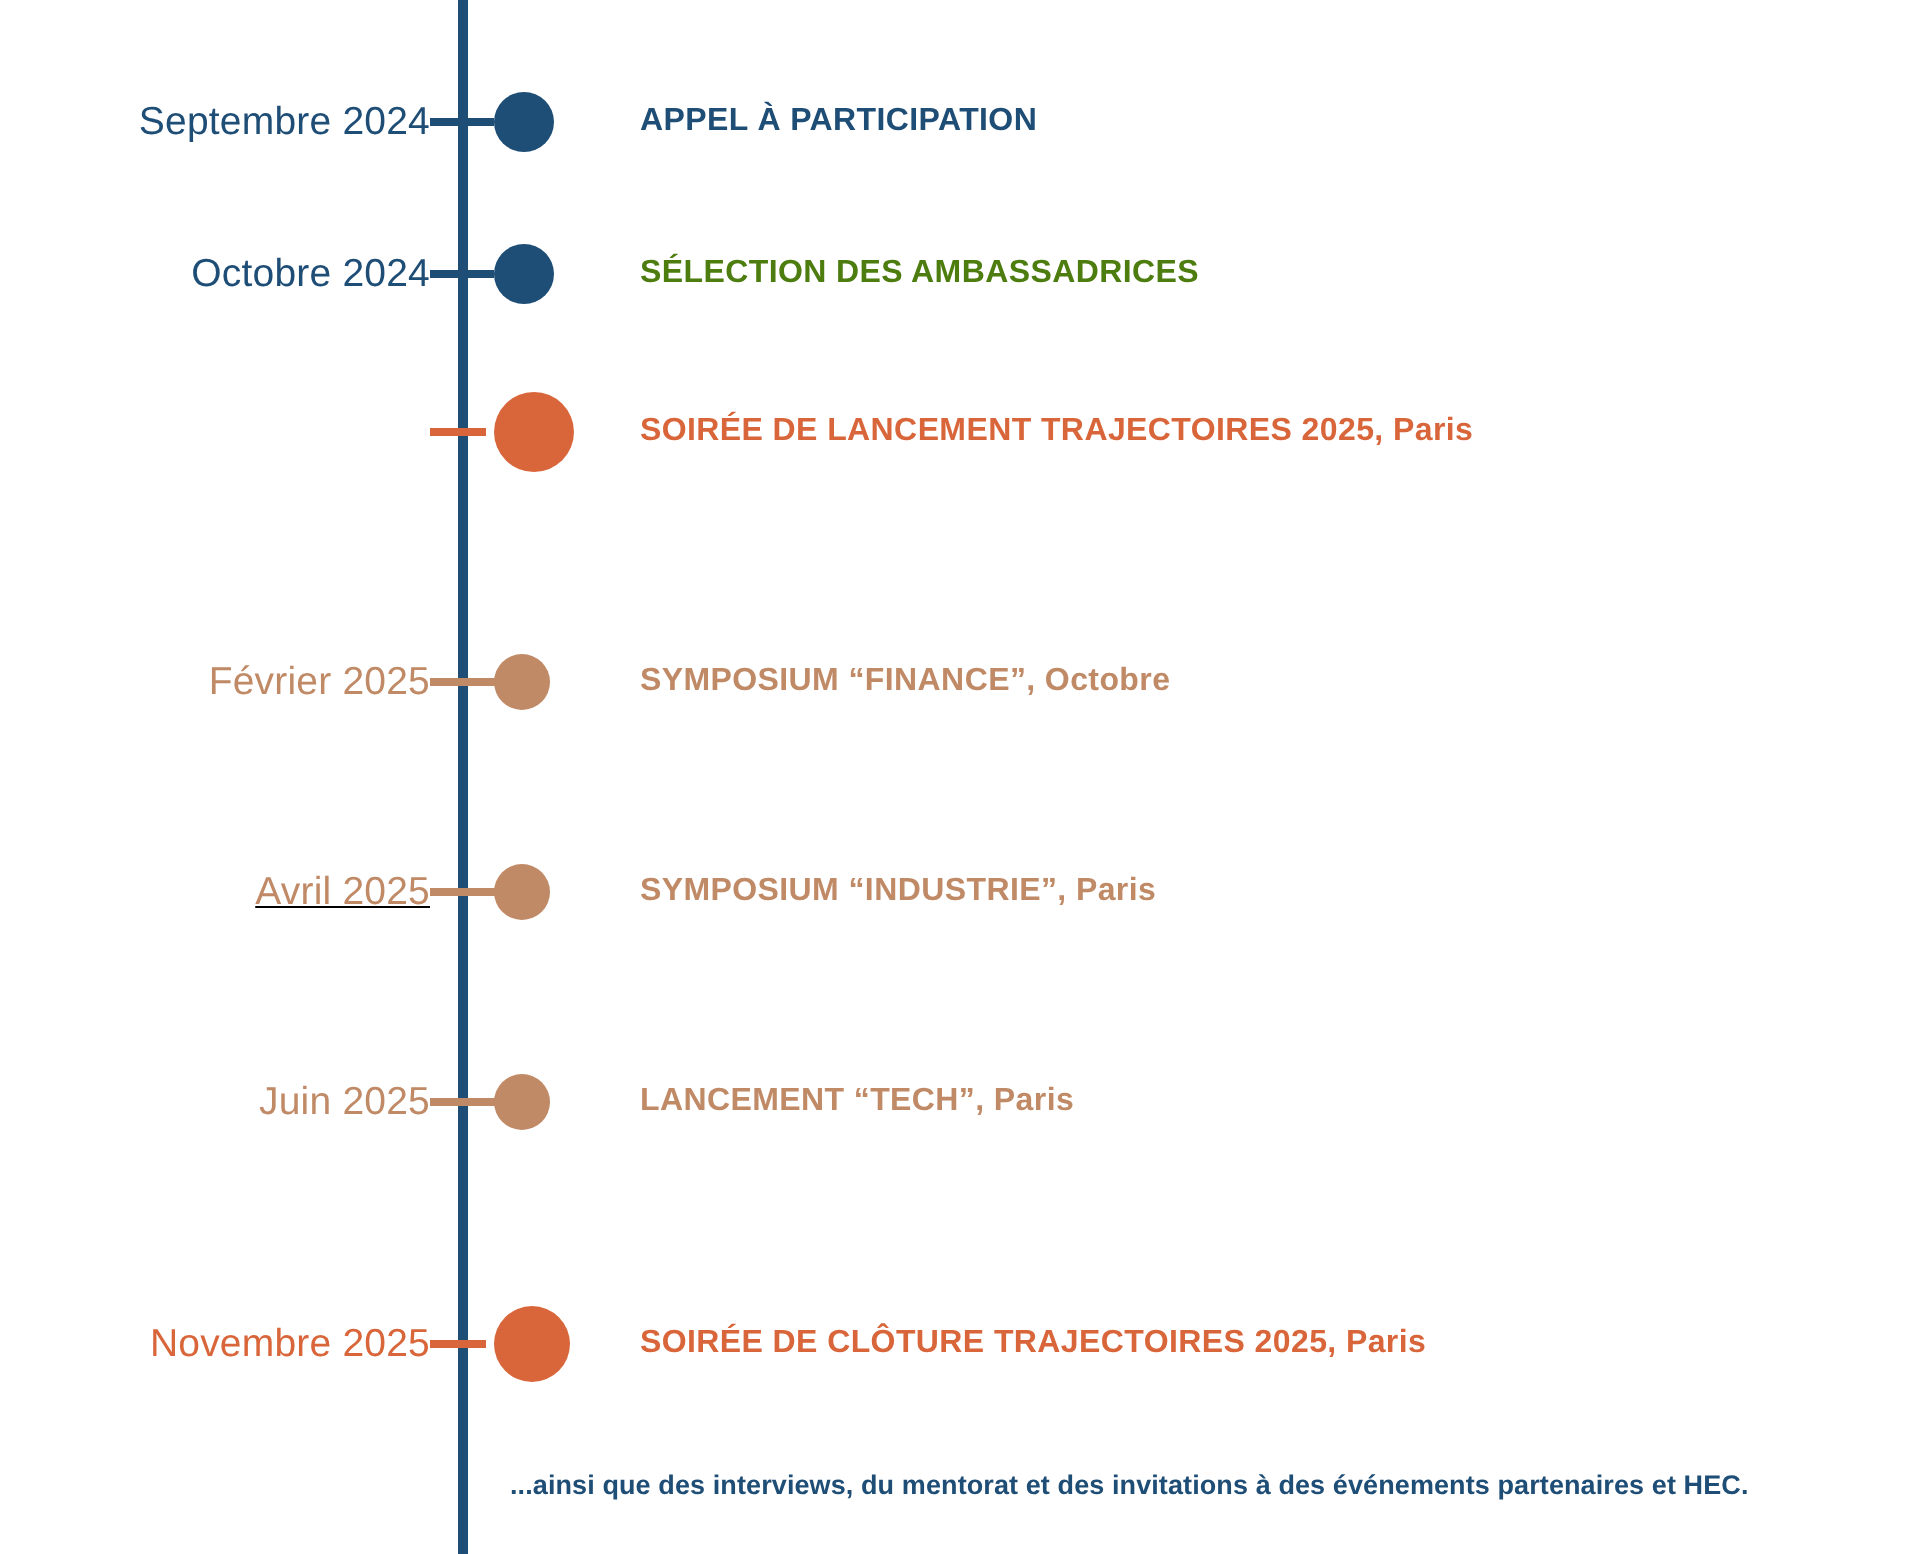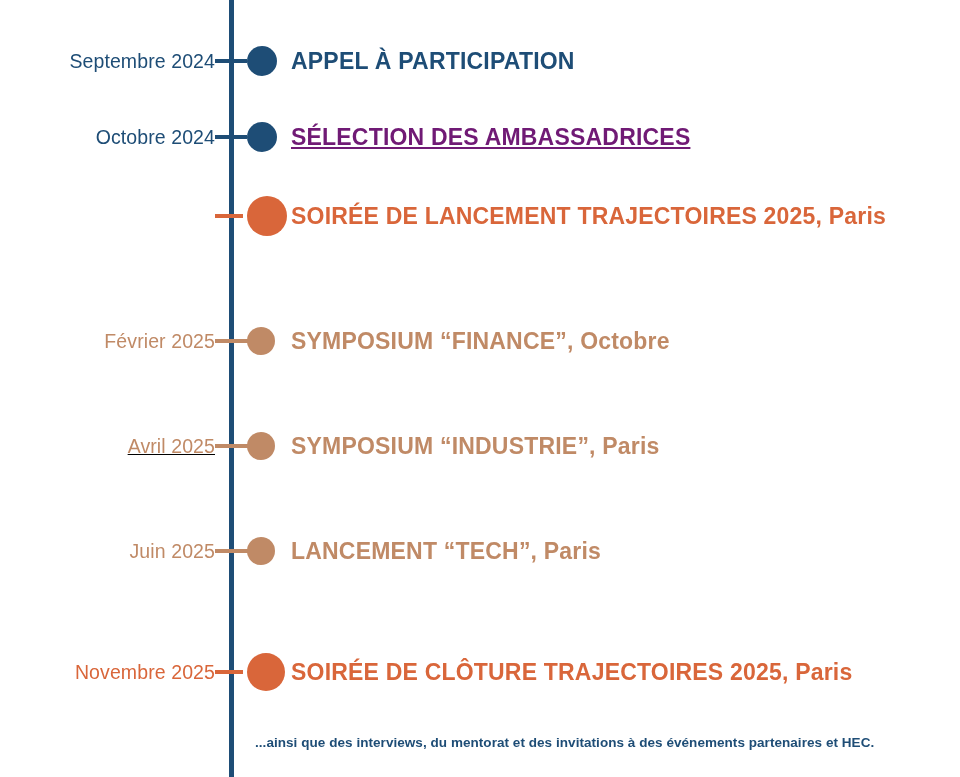--- a/index.html
+++ b/index.html
@@ -57,22 +57,22 @@
   }
 
   .dot {
     position: absolute;
     border-radius: 50%;
     top: 50%;
   }
 
   .label {
     position: absolute;
-    left: 291px;
-    font-size: 23px;
+    left: 320px;
+    font-size: 16px;
     font-weight: bold;
     letter-spacing: 0.2px;
     white-space: nowrap;
   }
 
   .footnote {
     position: absolute;
     left: 255px;
     top: 735px;
     font-size: 13.5px;
@@ -93,21 +93,21 @@
       <div class="row" style="top: 41px;">
         <div class="date" style="color: rgb(30, 77, 118);">Septembre 2024</div>
         <div class="connector" style="width: 32px; background: rgb(30, 77, 118);"></div>
         <div class="dot" style="width: 30px; height: 30px; background: rgb(30, 77, 118); left: 247px; margin-top: -15px;"></div>
         <div class="label" style="color: rgb(30, 77, 118);">APPEL À PARTICIPATION</div>
       </div>
       <div class="row" style="top: 117px;">
         <div class="date" style="color: rgb(30, 77, 118);">Octobre 2024</div>
         <div class="connector" style="width: 32px; background: rgb(30, 77, 118);"></div>
         <div class="dot" style="width: 30px; height: 30px; background: rgb(30, 77, 118); left: 247px; margin-top: -15px;"></div>
-        <div class="label" style="color: #701a75; text-decoration: underline;">SÉLECTION DES AMBASSADRICES</div>
+        <div class="label" style="color: #4d7c0f;">SÉLECTION DES AMBASSADRICES</div>
       </div>
       <div class="row" style="top: 196px;">
         <div class="connector" style="width: 28px; background: rgb(217, 102, 58);"></div>
         <div class="dot" style="width: 40px; height: 40px; background: rgb(217, 102, 58); left: 247px; margin-top: -20px;"></div>
         <div class="label" style="color: rgb(217, 102, 58);">SOIRÉE DE LANCEMENT TRAJECTOIRES 2025, Paris</div>
       </div>
       <div class="row" style="top: 321px;">
         <div class="date" style="color: rgb(192, 138, 102);">Février 2025</div>
         <div class="connector" style="width: 36px; background: rgb(192, 138, 102);"></div>
         <div class="dot" style="width: 28px; height: 28px; background: rgb(192, 138, 102); left: 247px; margin-top: -14px;"></div>

